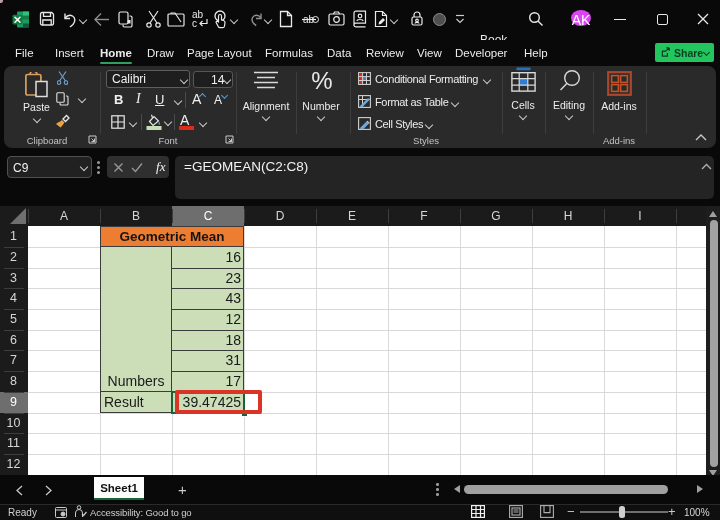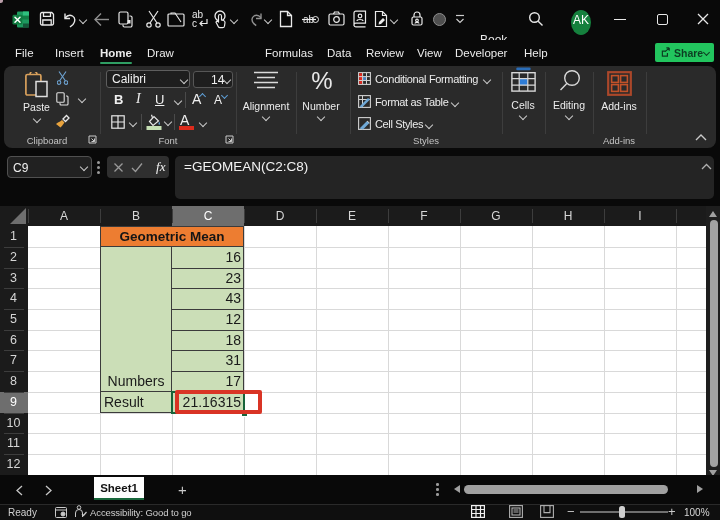--- a/index.html
+++ b/index.html
@@ -130,33 +130,34 @@
     <path d="M1.5 5 l3.5 3.5 l3.5 -3.5"></path>
 </svg>
 
 <div class="abs" style="left:480px;top:13px;color:#e8e8e8;font-size:12px;margin-top:20px;">Book...</div>
 
 <svg class="icon" style="left:528px;top:11px;" width="16" height="16" viewBox="0 0 16 16" fill="none" stroke="#e8e8e8" stroke-width="1.4">
   <circle cx="6.5" cy="6.5" r="4.8"></circle>
   <path d="M10.2 10.2 L14.5 14.5"></path>
 </svg>
 
-<div class="abs" style="left:571px;top:9.5px;width:20px;height:25px;border-radius:50%;background:#15803d;color:#fff;font-size:12px;line-height:20px;text-align:center;">AK</div>
+<div class="abs" style="left:571px;top:9.5px;width:20px;height:16px;border-radius:50%;background:#d946ef;color:#fff;font-size:14px;line-height:20px;text-align:center;">AK</div>
 
 <div class="abs" style="left:614px;top:19px;width:12px;height:1.4px;background:#e8e8e8;"></div>
 <div class="abs" style="left:657px;top:14px;width:9px;height:9px;border:1.4px solid #e8e8e8;border-radius:2px;"></div>
 <svg class="icon" style="left:697px;top:13px;" width="12" height="12" viewBox="0 0 12 12" stroke="#e8e8e8" stroke-width="1.3">
   <path d="M1 1 L11 11 M11 1 L1 11"></path>
 </svg>
 
 <div class="abs" style="left:0;top:40px;width:720px;height:26px;background:#090909;">
   <div class="menu" style="left:15px;">File</div>
   <div class="menu" style="left:55px;">Insert</div>
   <div class="menu" style="left:100px;font-weight:bold;">Home<div style="position:absolute;left:0;right:0;bottom:2px;height:2.4px;background:#2f9e63;border-radius:2px;"></div></div>
   <div class="menu" style="left:147px;">Draw</div>
+  <div class="menu" style="left:187px;">Page Layout</div>
   <div class="menu" style="left:265px;">Formulas</div>
   <div class="menu" style="left:327px;">Data</div>
   <div class="menu" style="left:366px;">Review</div>
   <div class="menu" style="left:417px;">View</div>
   <div class="menu" style="left:455px;">Developer</div>
   <div class="menu" style="left:524px;">Help</div>
 
   <div class="abs" style="left:655px;top:3px;width:59px;height:19px;background:#22c55e;border-radius:2px;">
     <svg style="position:absolute;left:6px;top:4px;" width="11" height="11" viewBox="0 0 12 12" fill="none" stroke="#0d3d22" stroke-width="1.3">
       <path d="M4.5 5 L9 1 M9 1 h-3.2 M9 1 v3.2"></path>
@@ -417,21 +418,21 @@
 <div class="abs" style="left:172px;top:350px;width:71px;height:1px;background:#3b3b3b;"></div>
 <div class="abs" style="left:172px;top:371px;width:71px;height:1px;background:#3b3b3b;"></div>
 <div class="abs" style="left:172px;top:392px;width:71px;height:1px;background:#3b3b3b;"></div>
 <div class="num" style="top:247px;height:21px;line-height:21px;">16</div>
 <div class="num" style="top:268px;height:20px;line-height:20px;">23</div>
 <div class="num" style="top:288px;height:21px;line-height:21px;">43</div>
 <div class="num" style="top:309px;height:21px;line-height:21px;">12</div>
 <div class="num" style="top:330px;height:20px;line-height:20px;">18</div>
 <div class="num" style="top:350px;height:21px;line-height:21px;">31</div>
 <div class="num" style="top:371px;height:21px;line-height:21px;">17</div>
-<div class="num" style="top:392px;height:21px;line-height:21px;">21.16315</div>
+<div class="num" style="top:392px;height:21px;line-height:21px;">39.47425</div>
 
 <div class="abs" style="left:170.5px;top:390.5px;width:74px;height:23px;border:2px solid #17643a;box-sizing:border-box;"></div>
 <div class="abs" style="left:241px;top:410px;width:5px;height:5px;background:#17643a;border:1px solid #fff;"></div>
 
 <div class="abs" style="left:175px;top:390px;width:87px;height:24px;border:4px solid #d93425;border-radius:2px;box-sizing:border-box;"></div>
 
 <div class="abs" style="left:706px;top:206px;width:14px;height:270px;background:#1e1e1e;"></div>
 <div class="abs" style="left:709px;top:211px;width:0;height:0;border-left:4.5px solid transparent;border-right:4.5px solid transparent;border-bottom:6px solid #a0a0a0;"></div>
 <div class="abs" style="left:709.5px;top:220px;width:8px;height:247px;background:#a2a2a2;border-radius:4px;"></div>
 <div class="abs" style="left:709px;top:470px;width:0;height:0;border-left:4.5px solid transparent;border-right:4.5px solid transparent;border-top:6px solid #a0a0a0;"></div>

